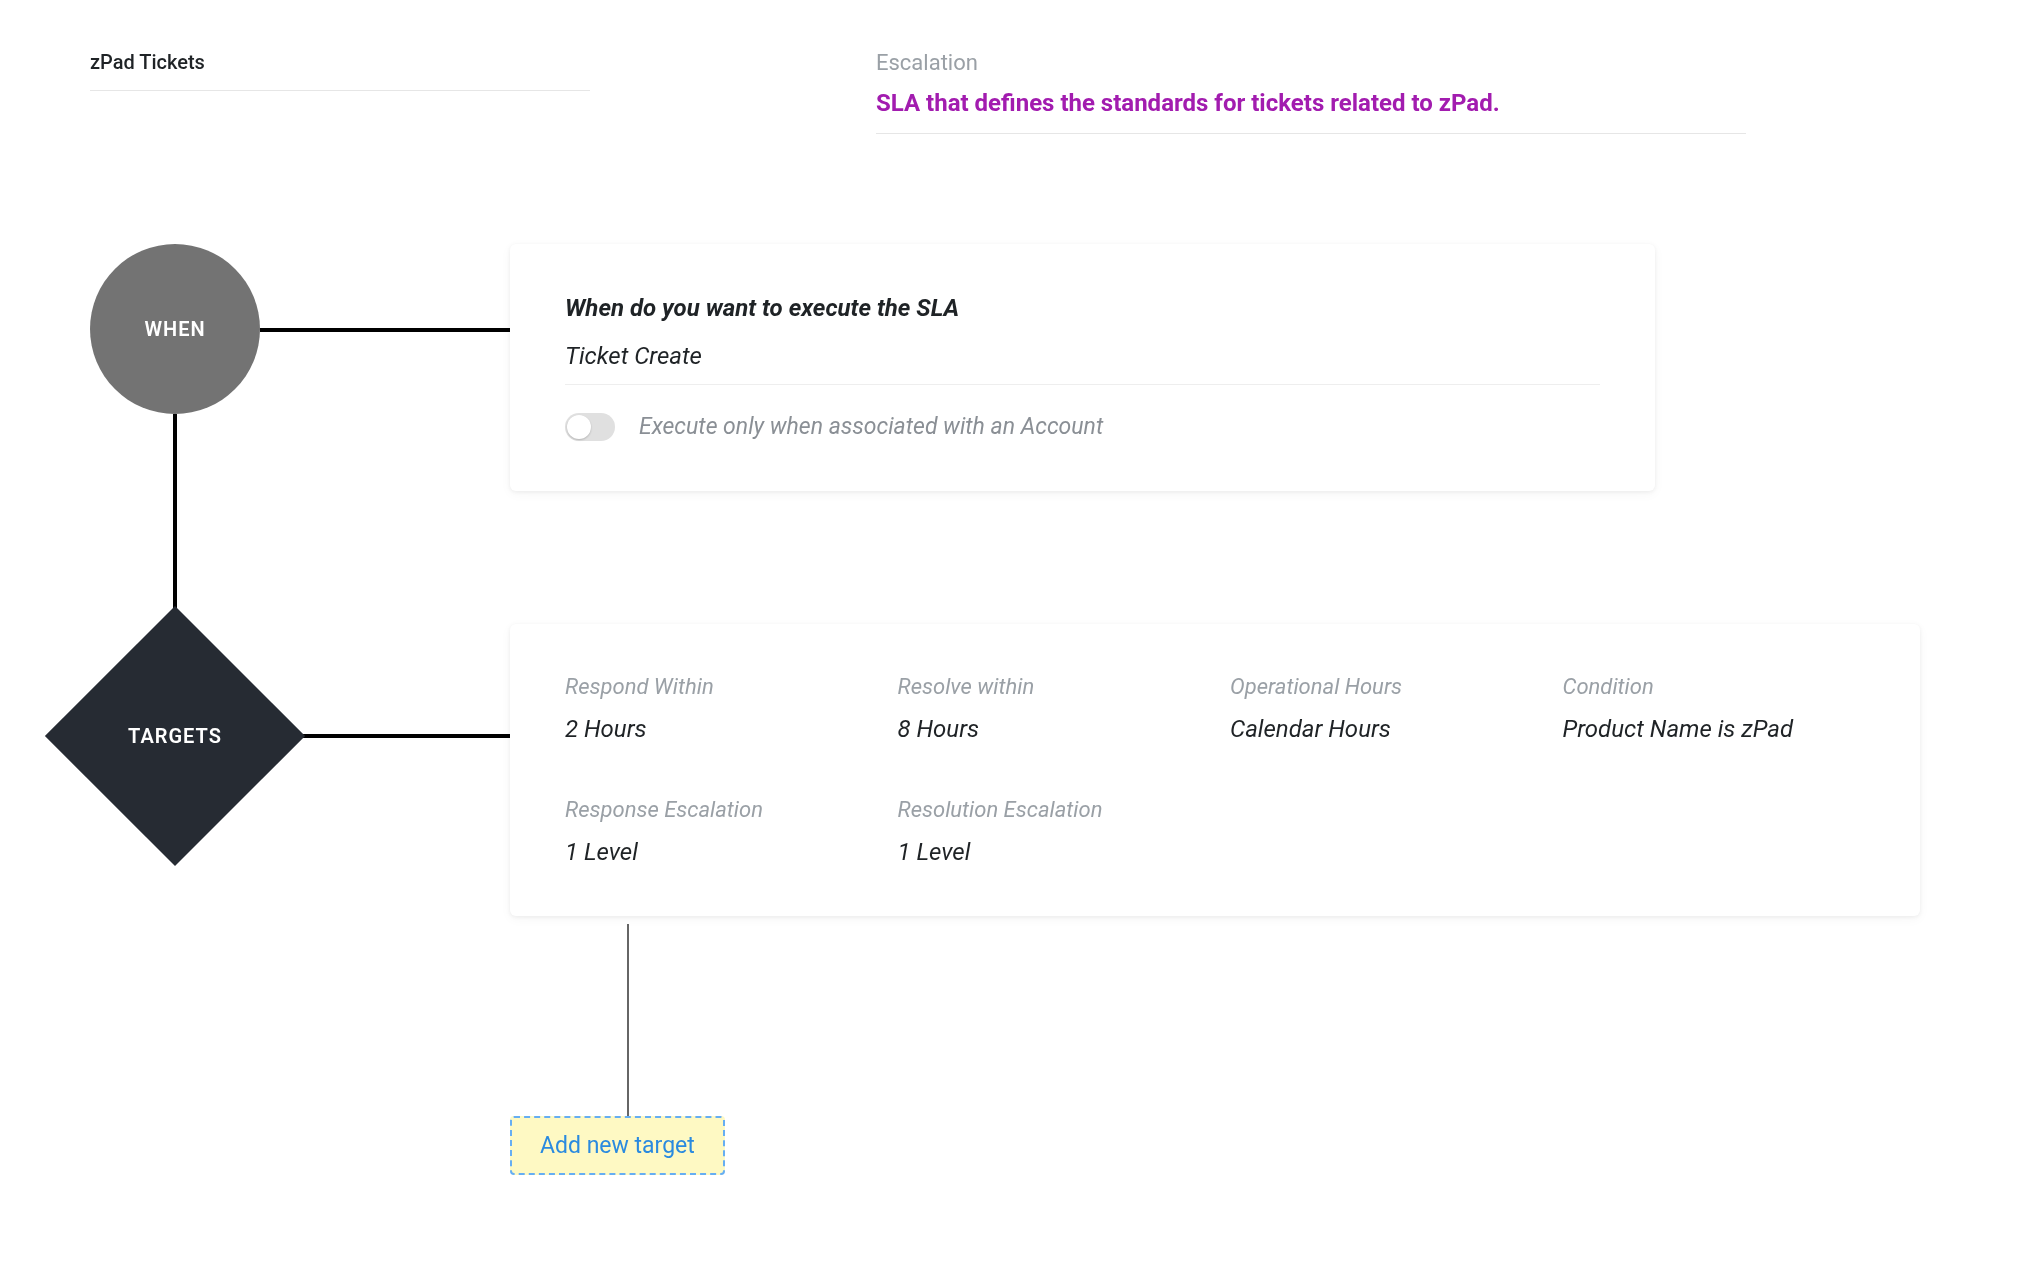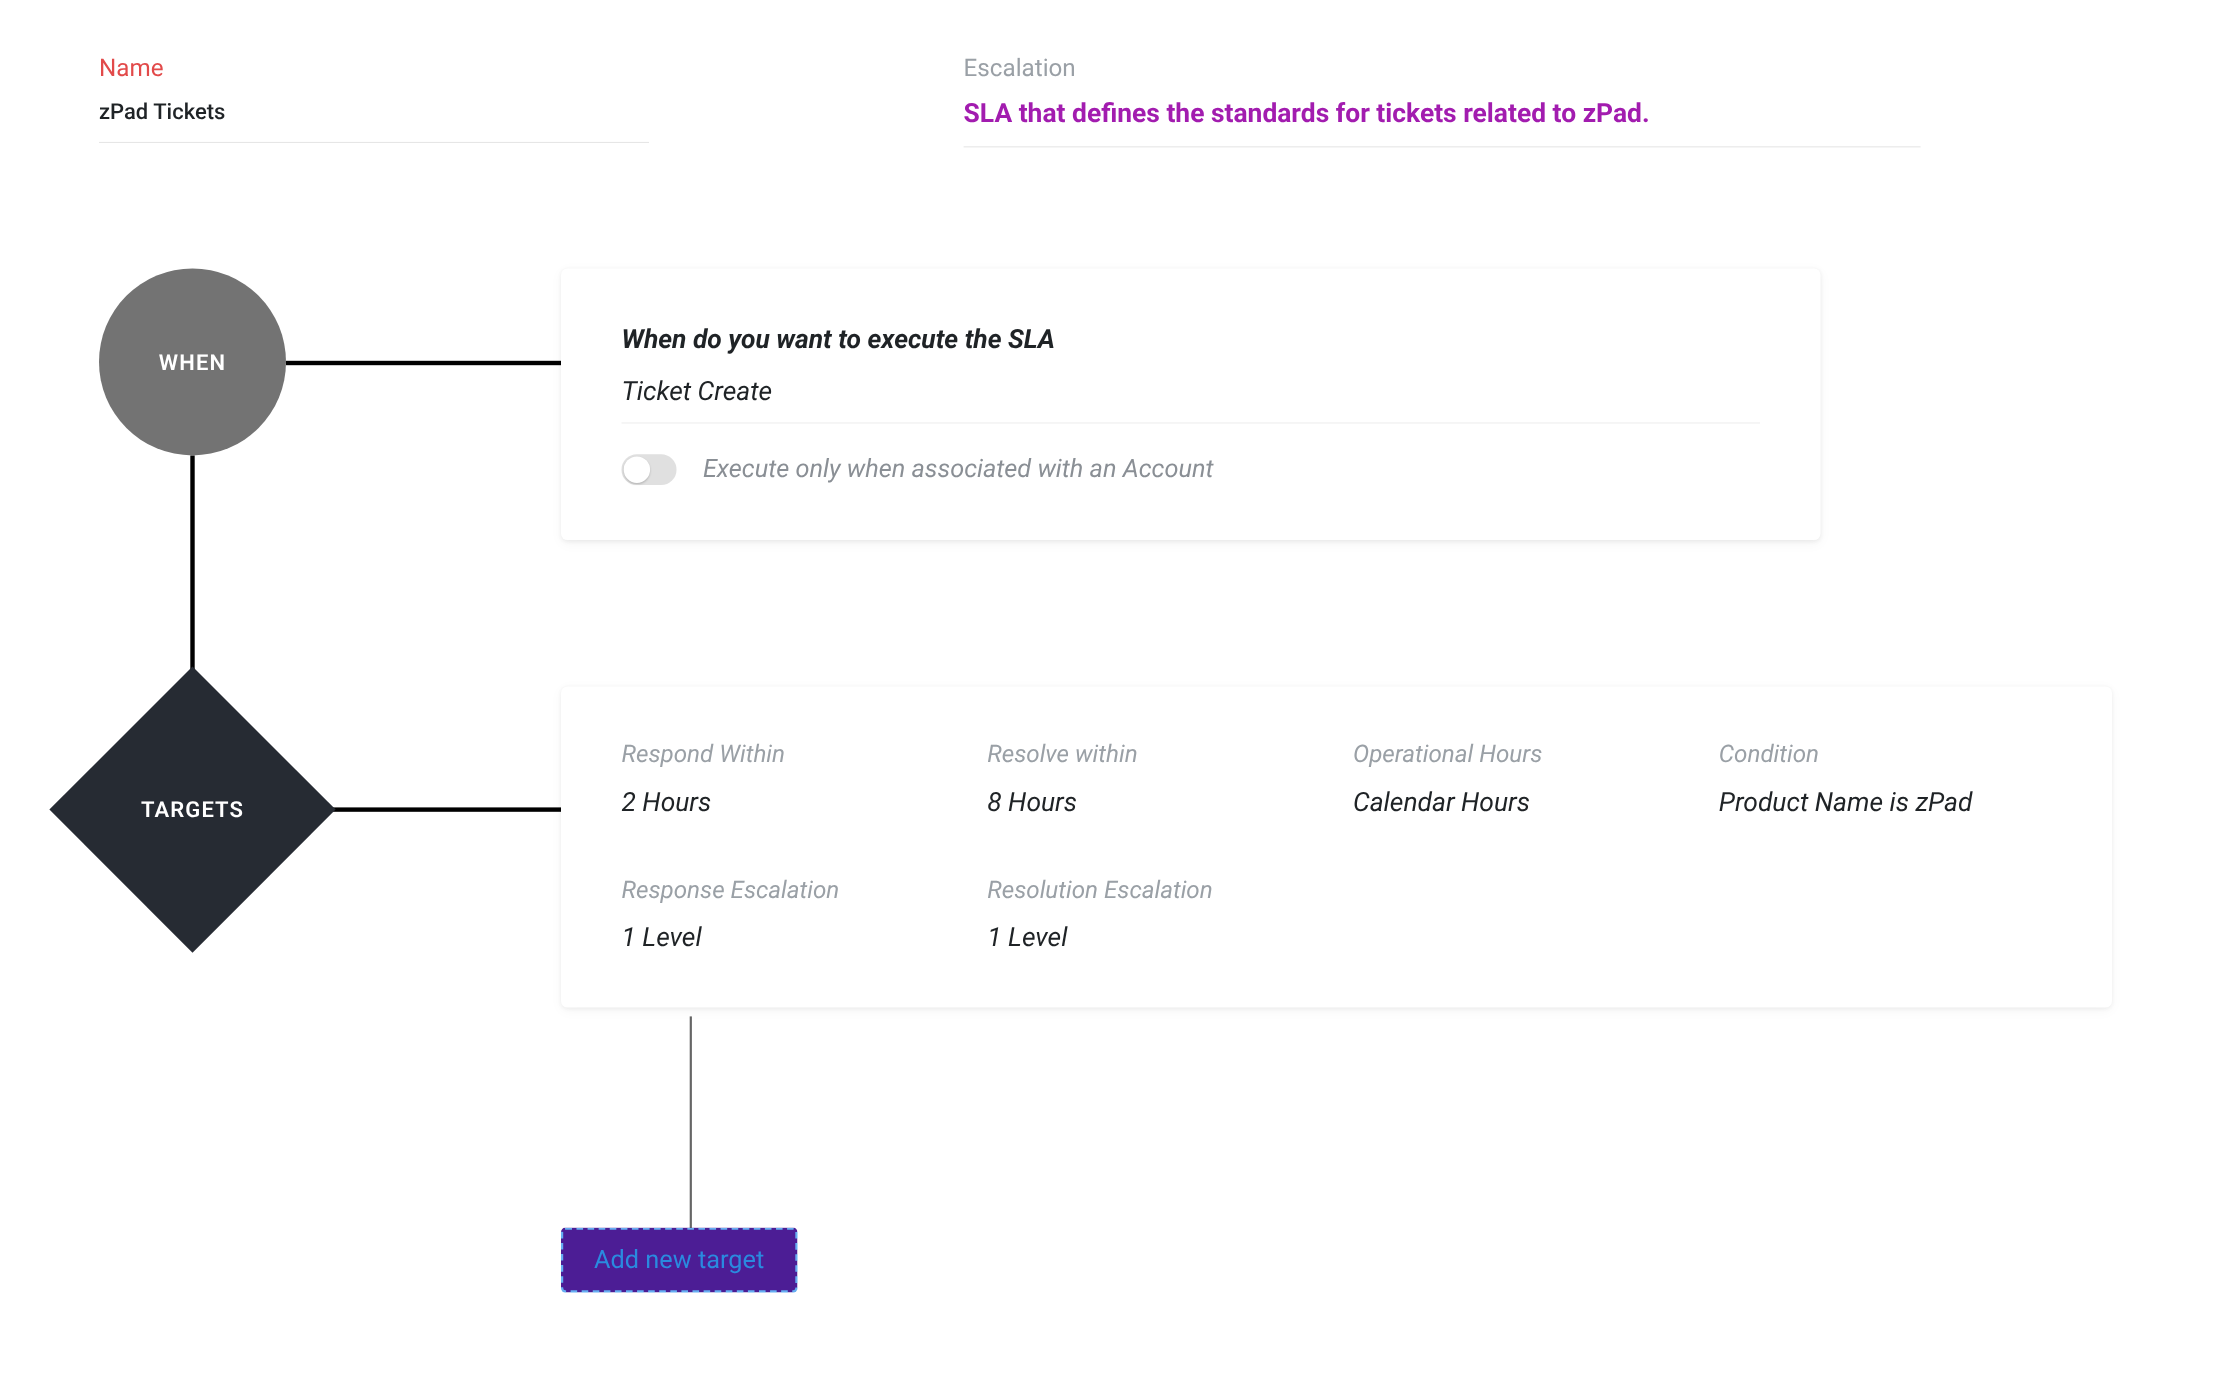--- a/index.html
+++ b/index.html
@@ -206,31 +206,30 @@
 
 .add-target {
   position: absolute;
   left: 420px;
   top: 872px;
   border: 2px dashed #66aef2;
   border-radius: 4px;
   padding: 14px 28px;
   color: #2a8adf;
   font-size: 23px;
-  background: #4c1d95;
+  background: #fef9c3;
   cursor: pointer;
   z-index: 3;
 }
 </style>
 </head>
 <body>
 
 <div class="header-row">
   <div class="header-col-name">
-    <div class="field-label red">Name</div>
     <div class="field-value">zPad Tickets</div>
   </div>
   <div class="header-col-desc">
     <div class="field-label">Escalation</div>
     <div class="field-value-desc">SLA that defines the standards for tickets related to zPad.</div>
   </div>
 </div>
 
 <div class="diagram">
 

